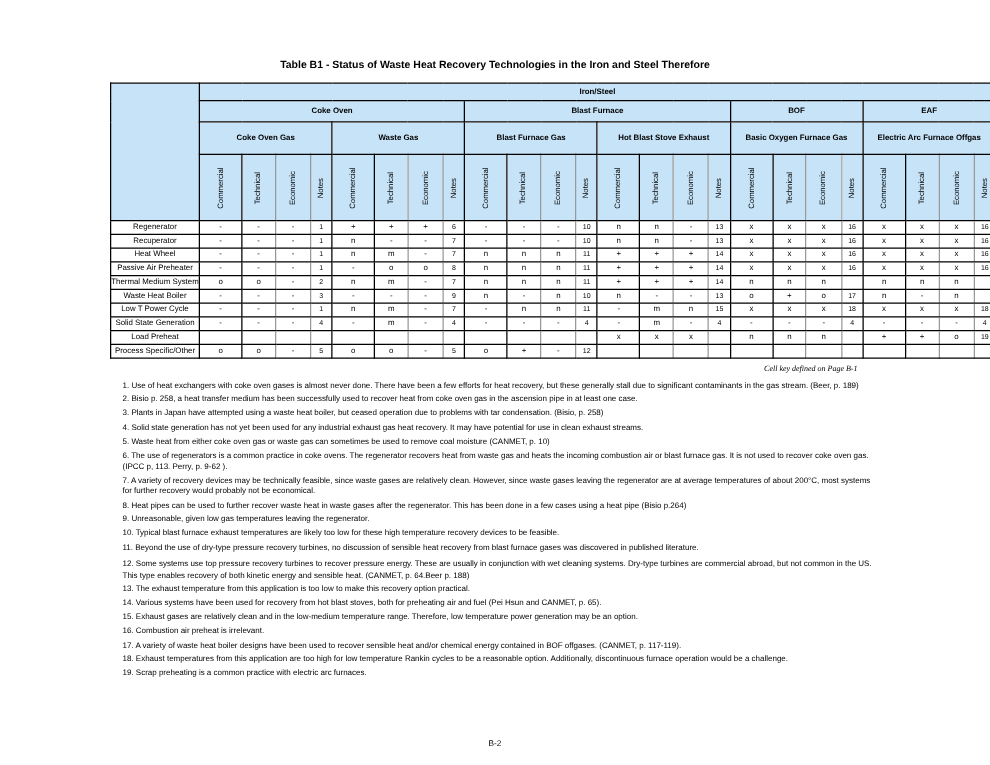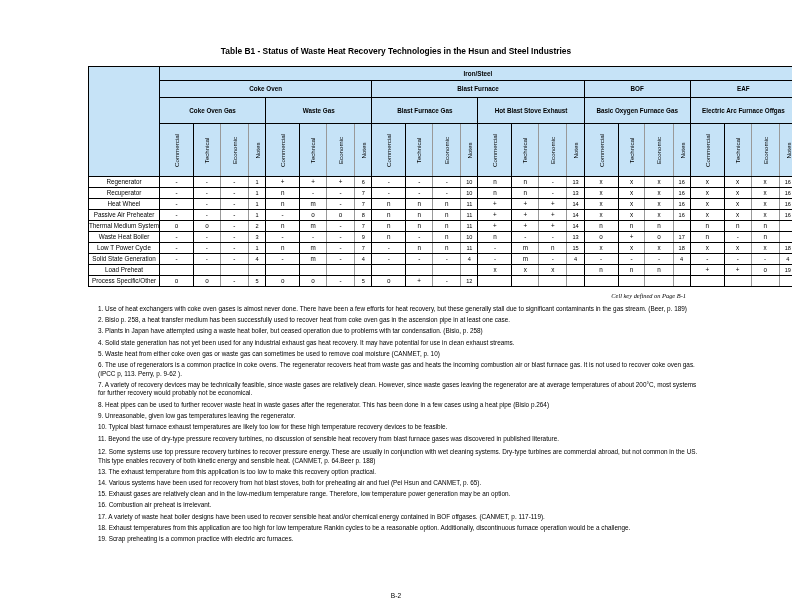--- a/index.html
+++ b/index.html
@@ -19,21 +19,21 @@
   td.top{height:13px !important;line-height:13px !important;}
   .key{position:absolute;top:292px;right:106px;font-family:"Liberation Serif",serif;font-style:italic;font-size:6.4px;}
   .notes{position:absolute;left:98px;top:305px;width:600px;font-size:6.4px;line-height:8.6px;}
   .notes p{margin:0 0 2.6px 0;}
   .notes p.gap{margin-top:4px;}
   .page{position:absolute;top:592px;left:0;width:792px;text-align:center;font-size:6.6px;}
 </style>
 </head>
 <body>
 
-<div class="title">Table B1 - Status of Waste Heat Recovery Technologies in the Hsun and Steel Industries</div>
+<div class="title">Table B1 - Status of Waste Heat Recovery Technologies in the Iron and Steel Therefore</div>
 
 <table class="main">
   <colgroup id="cols"></colgroup>
   <tbody id="thead-body">
       <tr class="hdr">
         <td class="lbl" rowspan="4" style="height: 0px;"></td>
         <td class="top" colspan="24">Iron/Steel</td>
       </tr>
       <tr class="hdr">
         <td class="grp" colspan="8">Coke Oven</td>

